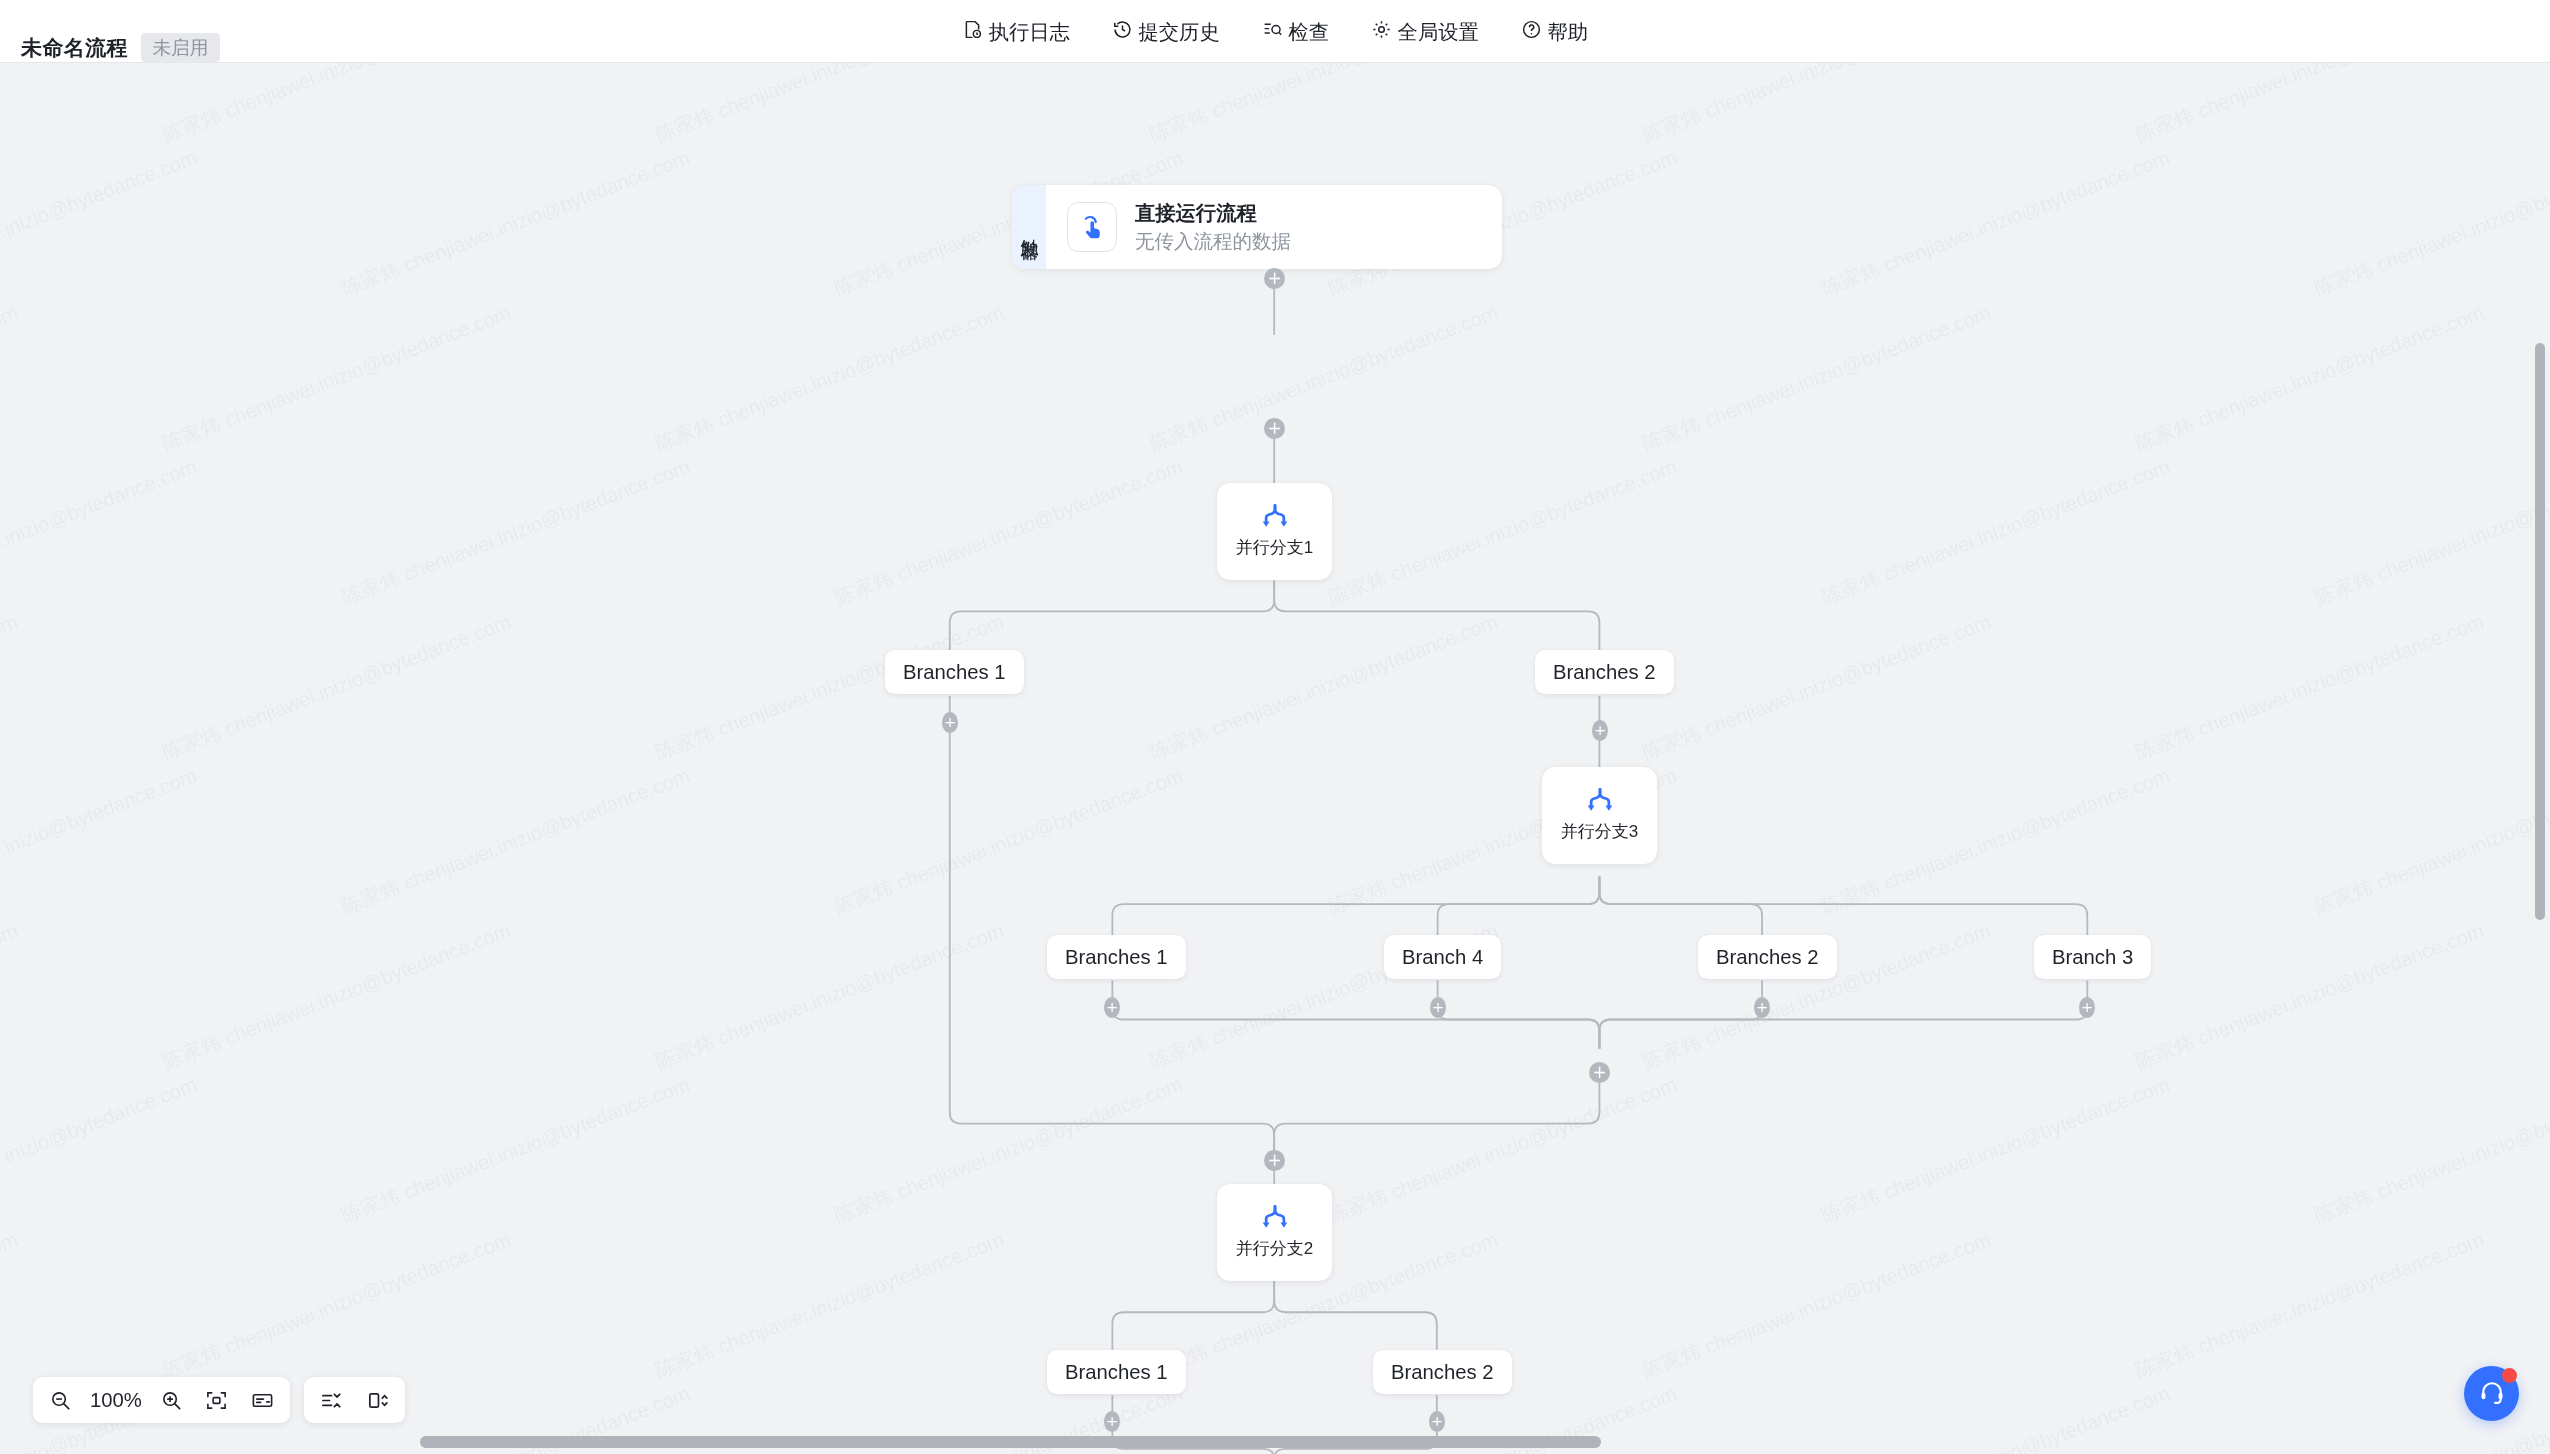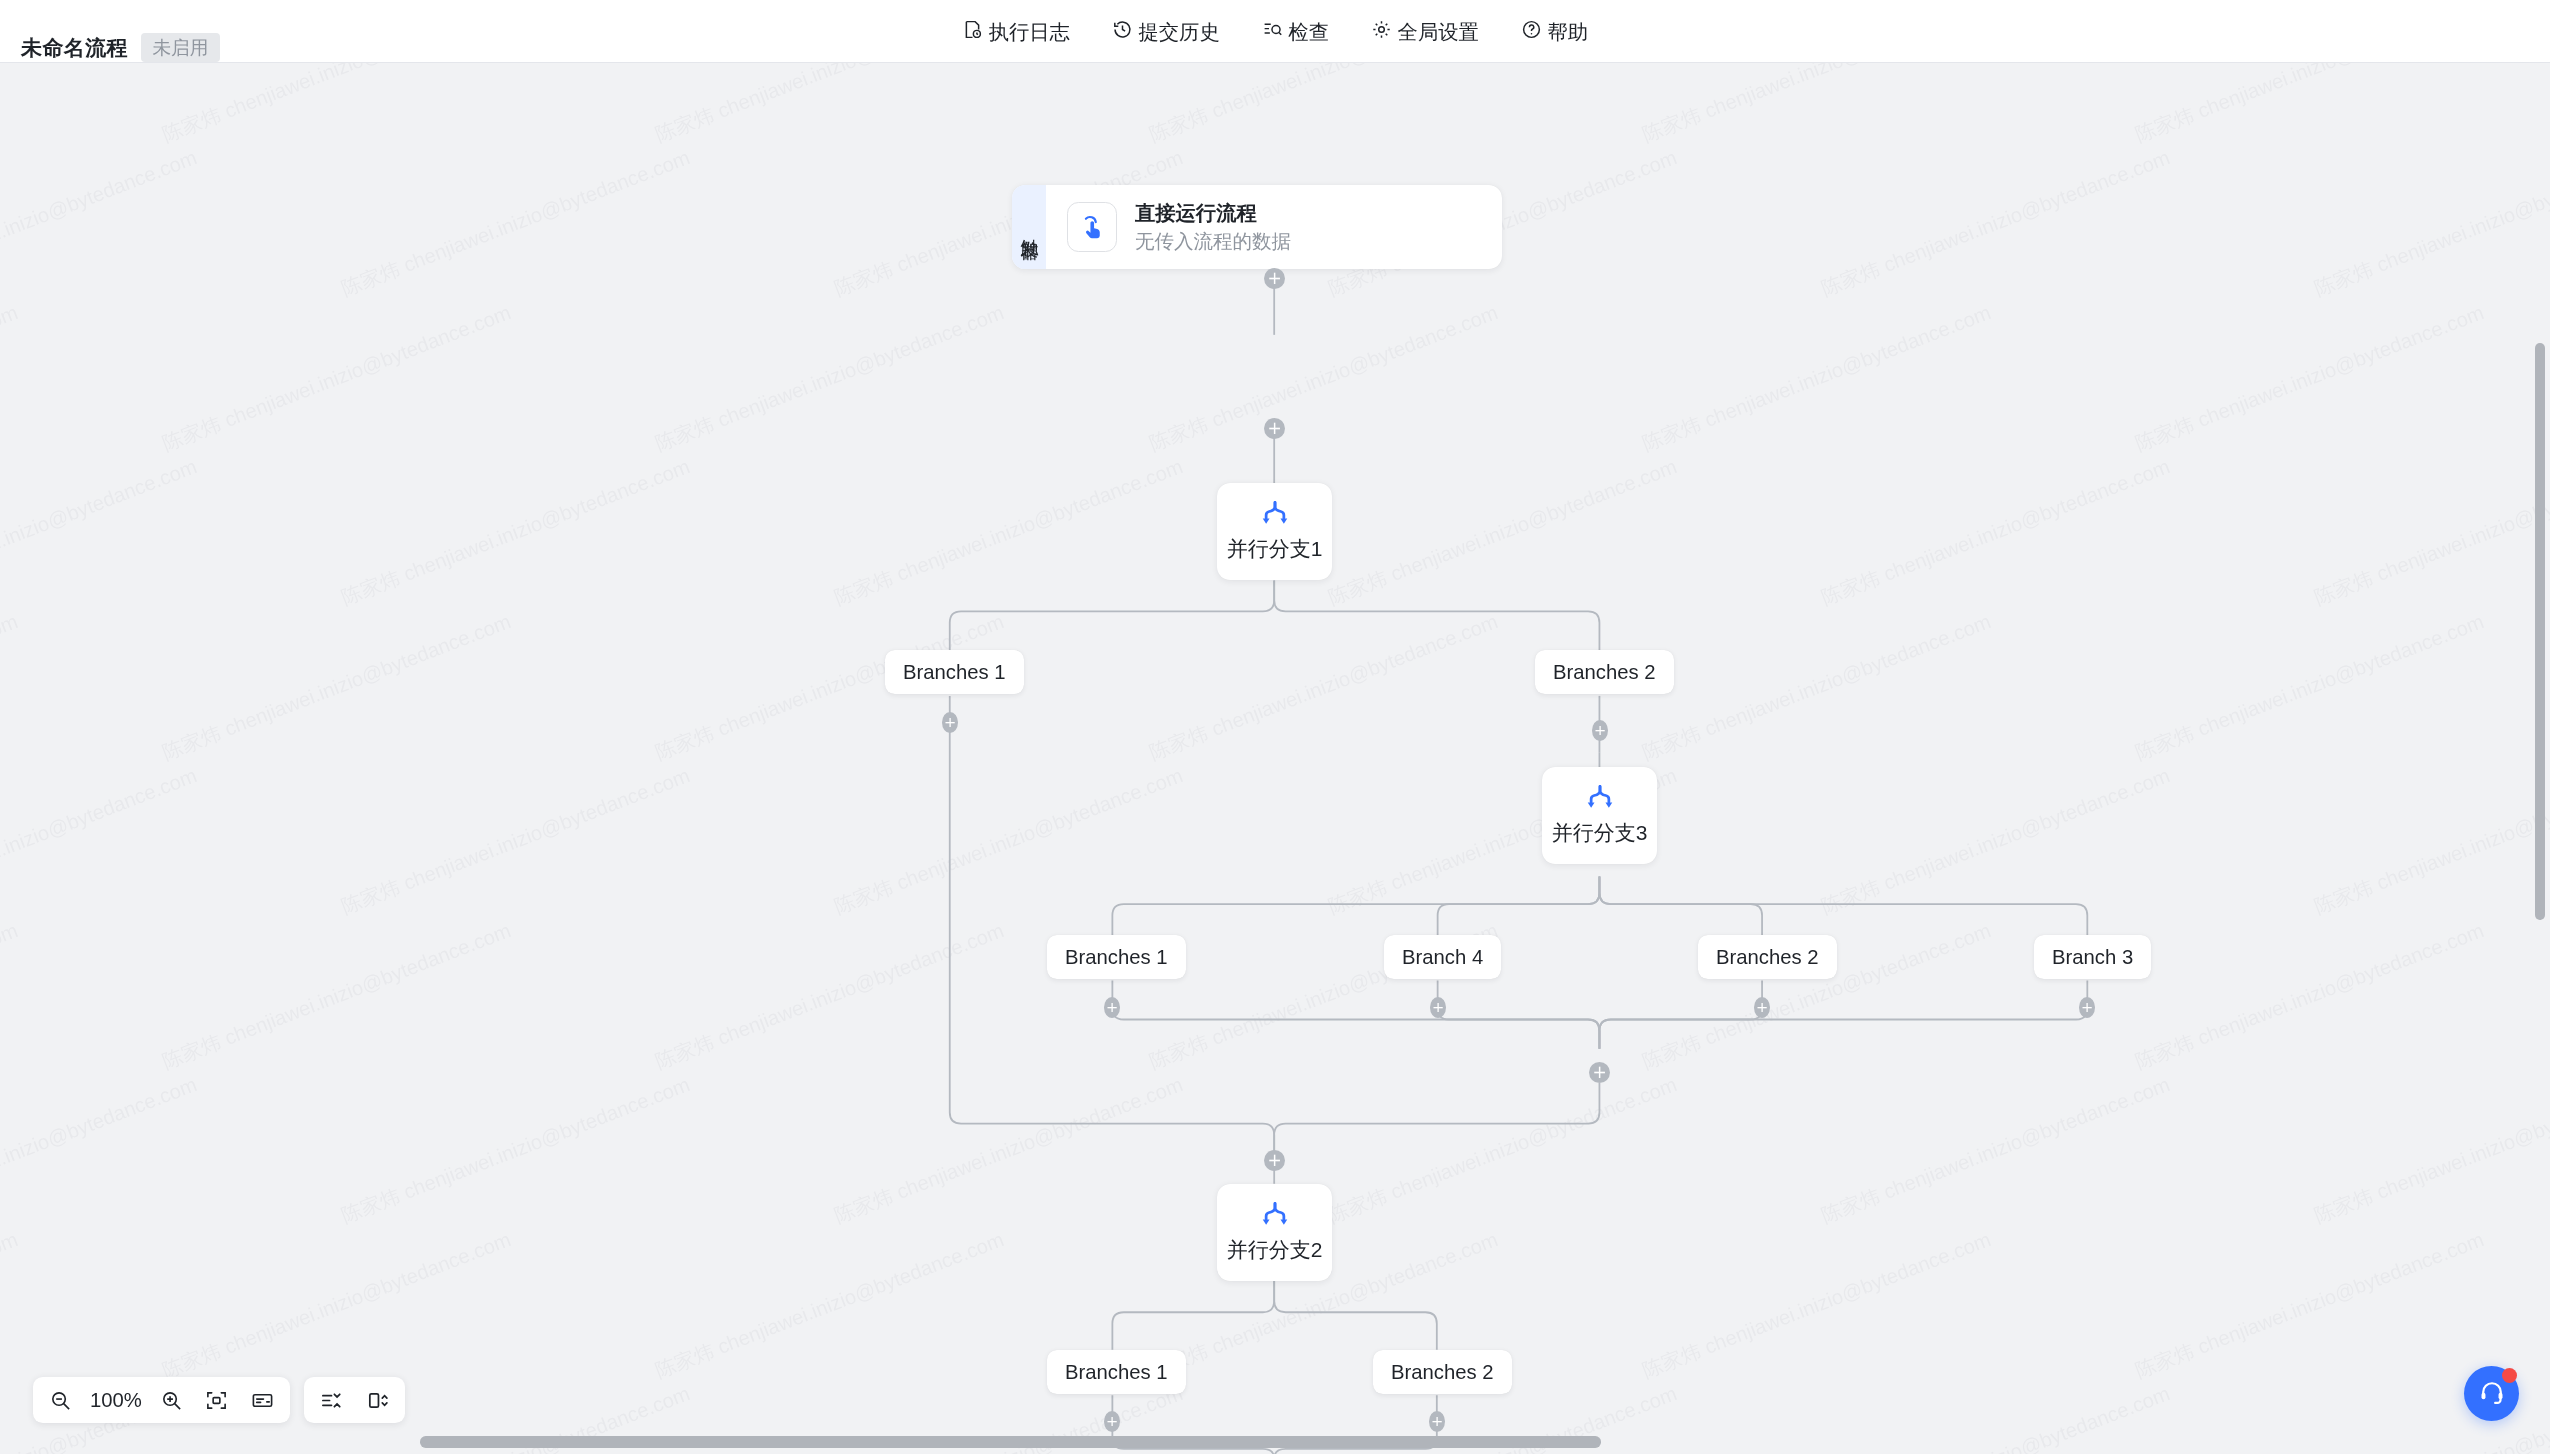--- a/index.html
+++ b/index.html
@@ -108,21 +108,21 @@
   .node-sub { font-size: 19.5px; color: #8f959e; line-height: 1.2; }
 
   
   .par-node {
     position: absolute; z-index: 4;
     background: #fff; border-radius: 13px;
     box-shadow: 0 1.6px 6.5px rgba(31,35,41,0.07), 0 0 0.8px rgba(31,35,41,0.10);
     display: flex; flex-direction: column; align-items: center; justify-content: center;
     gap: 3.3px; padding: 11.4px 16.3px 13px;
   }
-  .par-label { font-size: 21px; color: #1f2329; white-space: nowrap; line-height: 1.2; }
+  .par-label { font-size: 17px; color: #1f2329; white-space: nowrap; line-height: 1.2; }
 
   
   .branch-pill {
     position: absolute; z-index: 4;
     background: #fff; border-radius: 9.8px;
     box-shadow: 0 1.6px 5.7px rgba(31,35,41,0.07), 0 0 0.8px rgba(31,35,41,0.10);
     padding: 9.8px 18px;
     font-size: 20.3px; color: #1f2329; white-space: nowrap;
     line-height: 1.2;
   }

